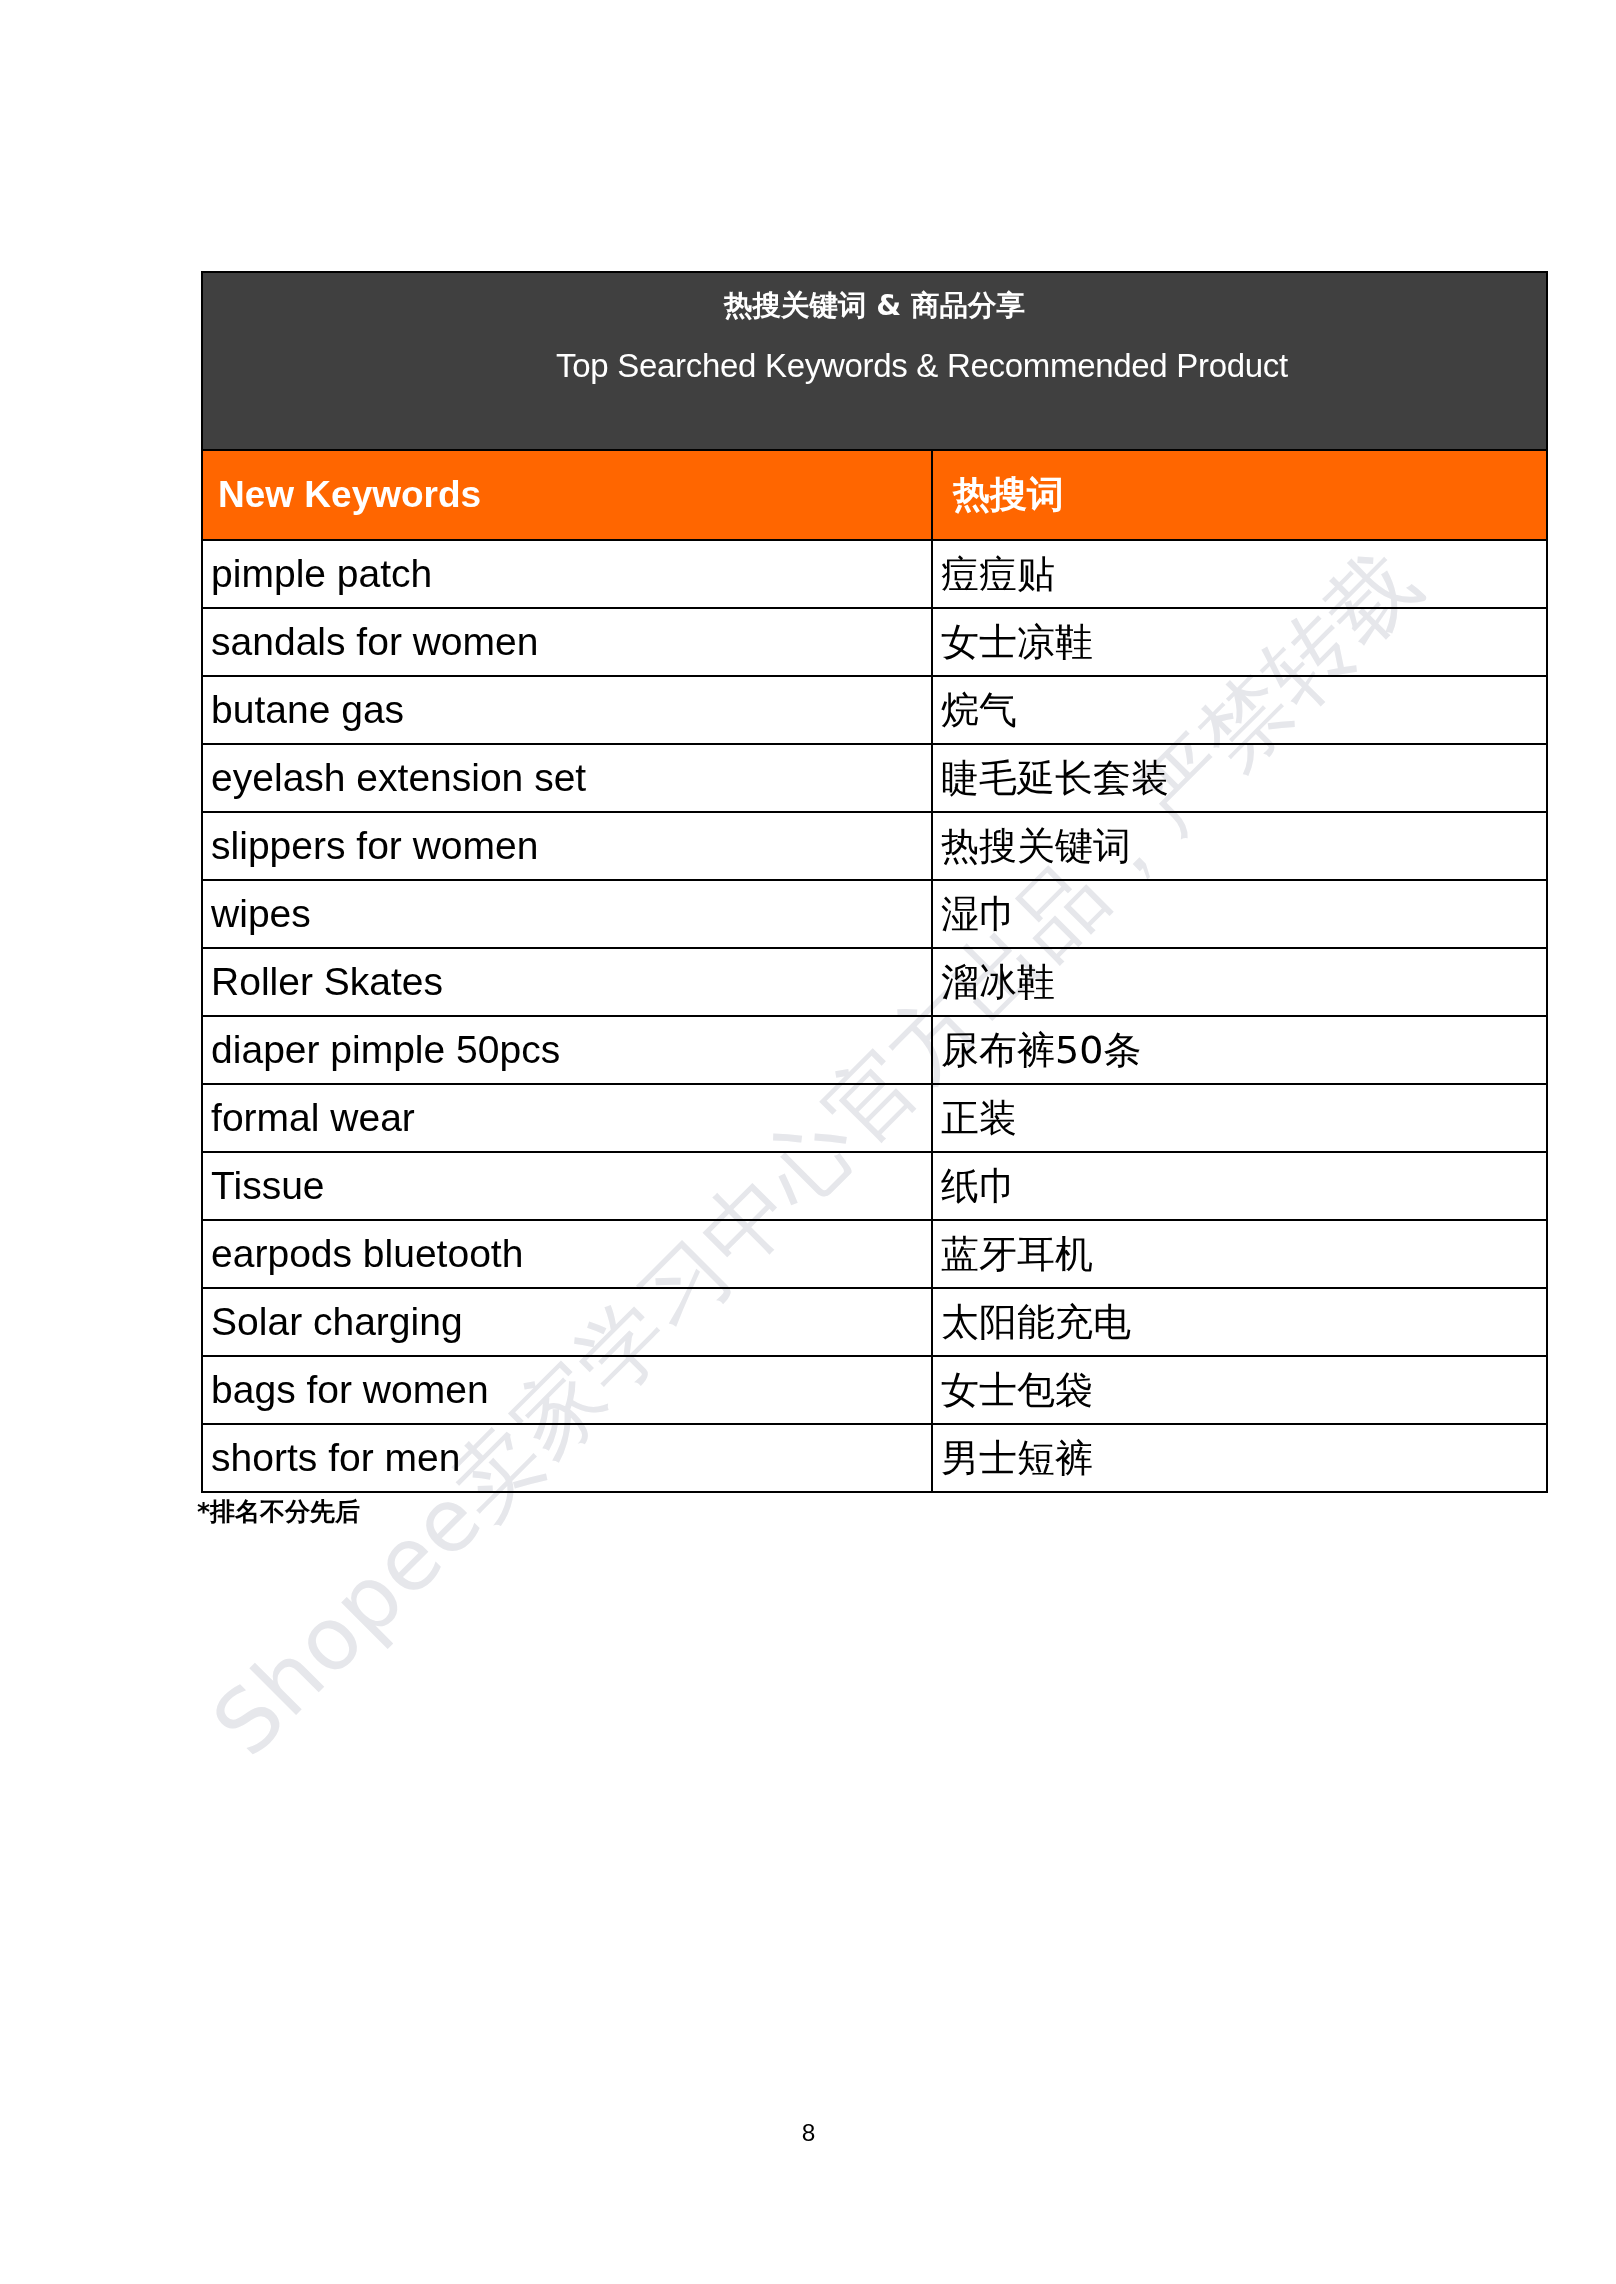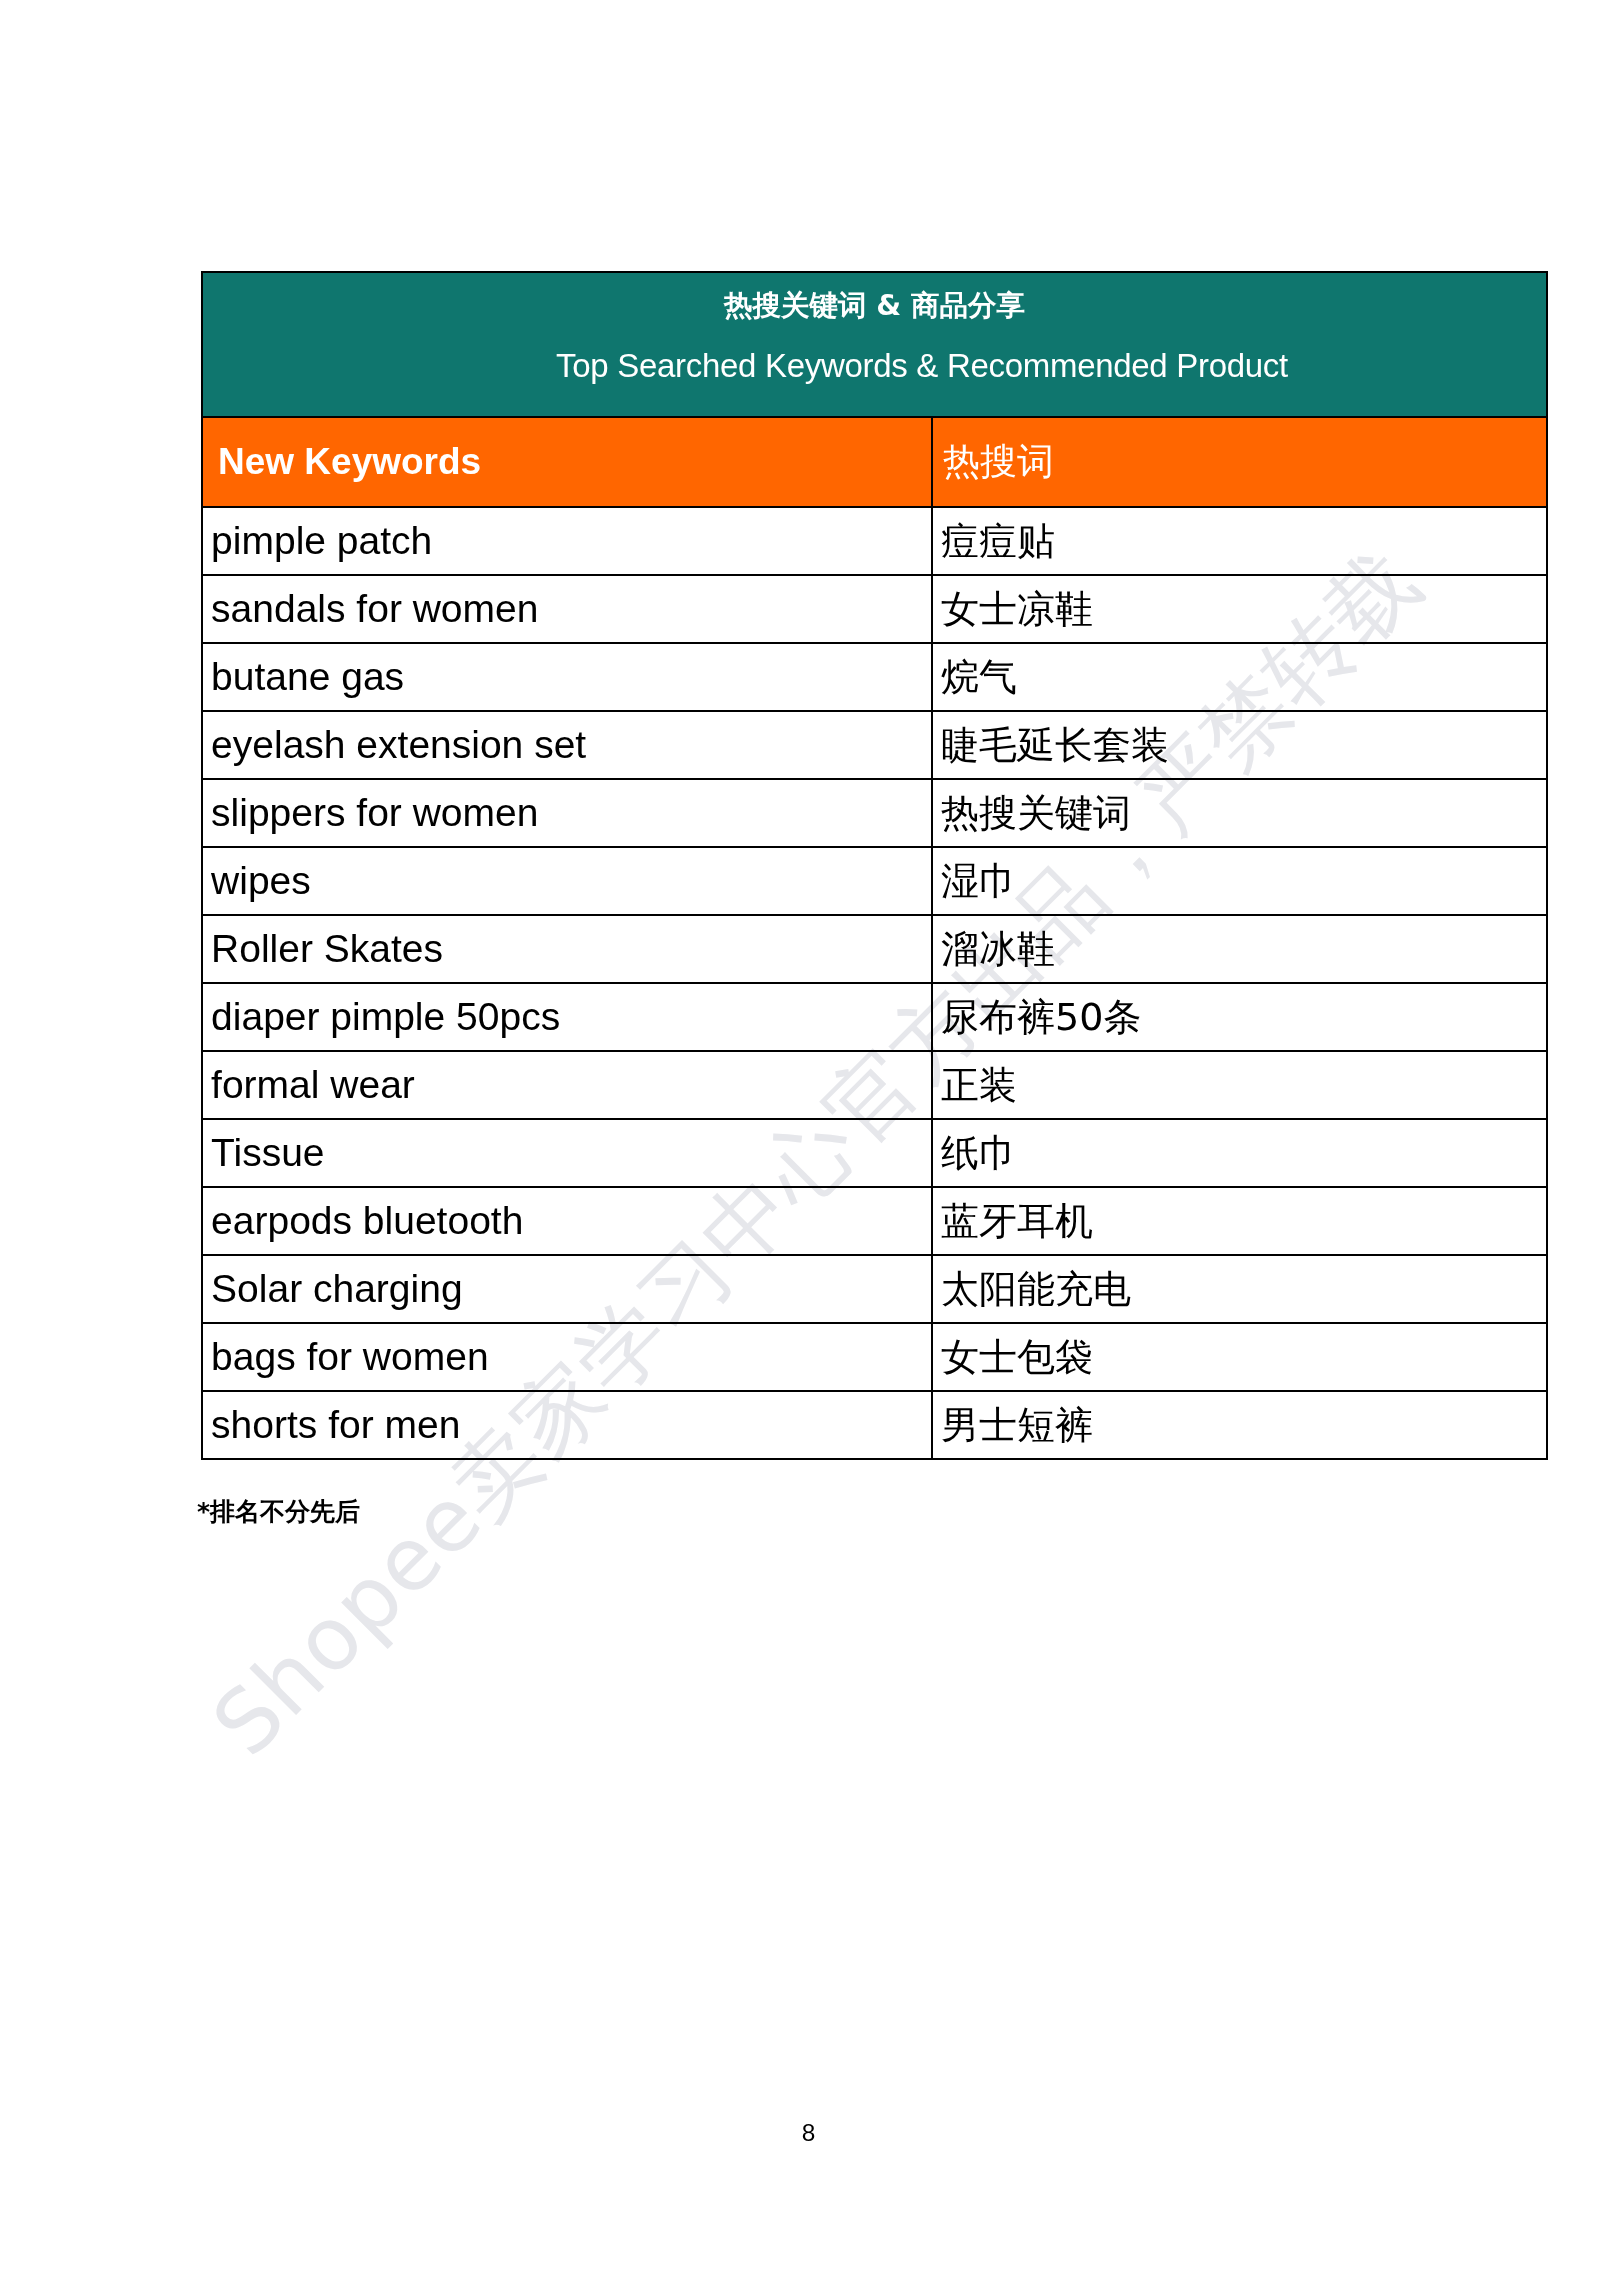--- a/index.html
+++ b/index.html
@@ -27,22 +27,22 @@
     border-collapse: collapse;
     table-layout: fixed;
     z-index: 2;
   }
   .kw-table td, .kw-table th {
     border: 2.7px solid #000;
     padding: 0;
     box-sizing: border-box;
   }
   .title-cell {
-    height: 145px;
-    background: #0f766e;
+    height: 178px;
+    background: #404040;
     color: #ffffff;
     text-align: center;
     vertical-align: top;
     position: relative;
   }
   .title-cn {
     position: absolute; left: 0; right: 0; top: 13.6px;
     font-family: "DejaVu Sans", sans-serif;
     font-weight: bold; font-size: 28.5px; line-height: 37px;
   }
@@ -52,21 +52,21 @@
     letter-spacing: -0.3px;
   }
   .col-head {
     height: 90px;
     background: #ff6600;
     color: #ffffff;
     text-align: left;
     vertical-align: middle;
   }
   .col-head.en { padding-left: 15px; font-weight: bold; font-size: 37px; }
-  .col-head.cn { padding-left: 10px; font-family: "DejaVu Sans", sans-serif; font-size: 37px; font-weight: normal; }
+  .col-head.cn { padding-left: 20px; font-family: "DejaVu Sans", sans-serif; font-size: 37px; font-weight: bold; }
   .row td {
     height: 68px;
     background: transparent;
     color: #000;
     vertical-align: middle;
     white-space: nowrap;
   }
   .row td.en { padding-left: 8.1px; font-size: 39px; margin-top: 45px; }
   .row td.cn { padding-left: 8.1px; font-family: "DejaVu Sans", sans-serif; font-size: 38px; }
   .footnote {

